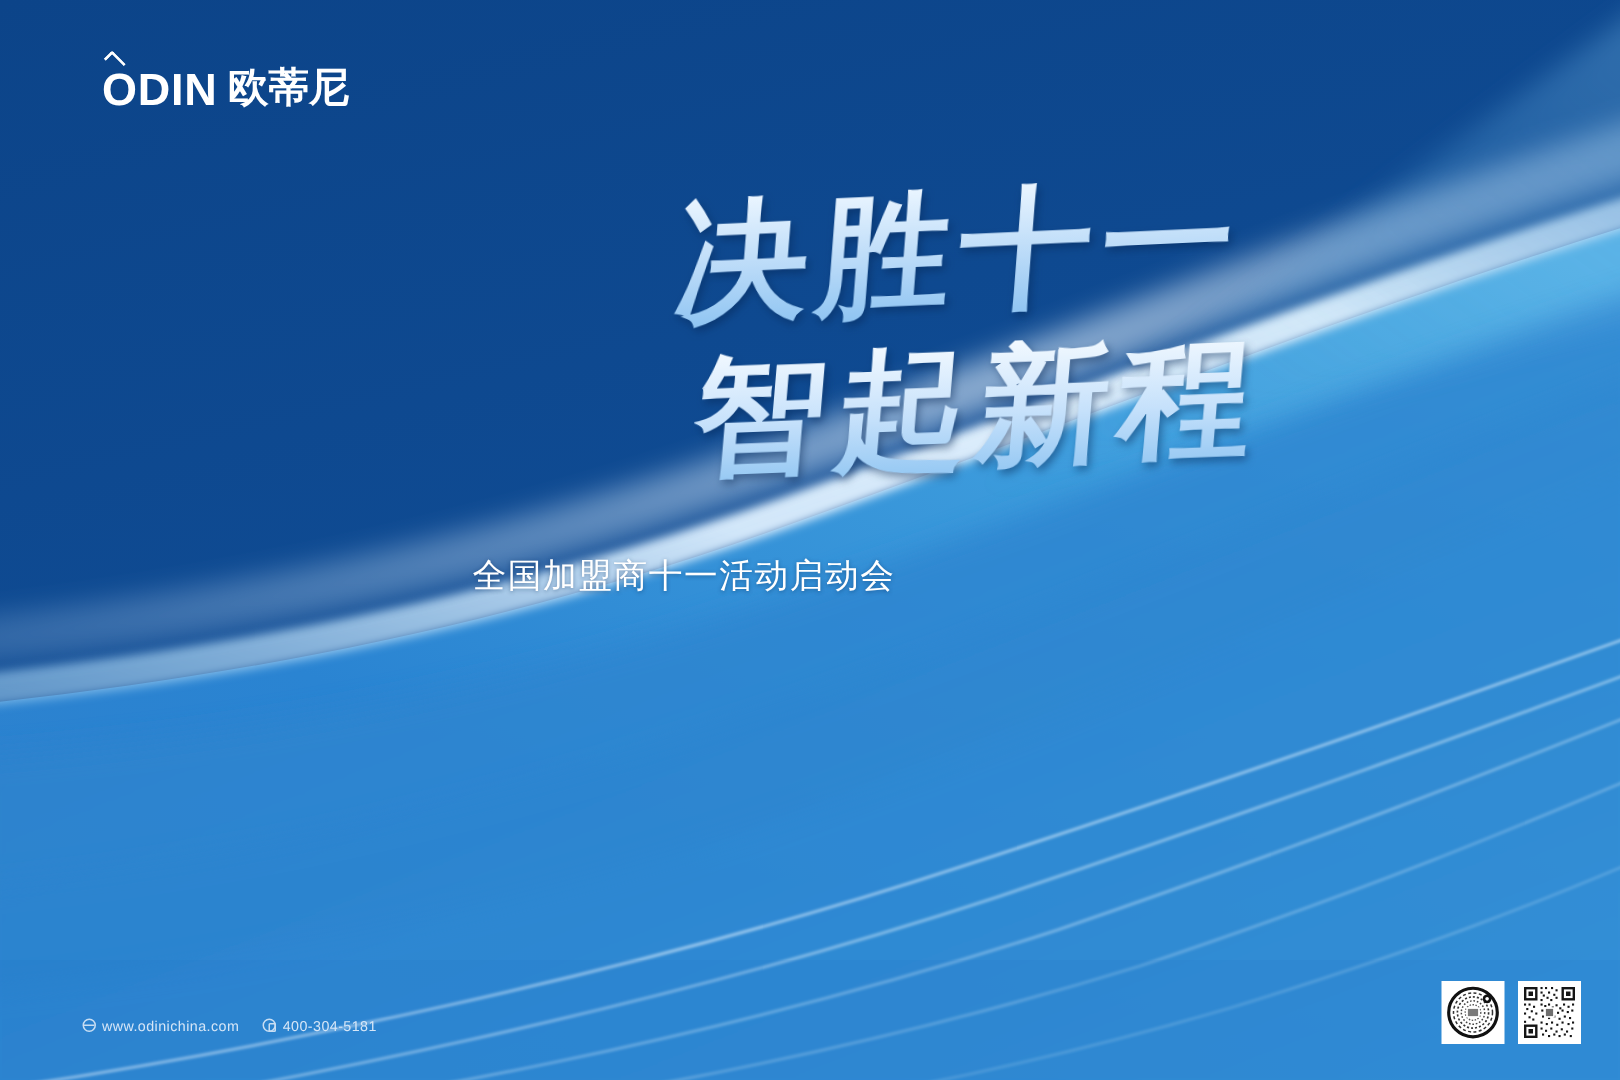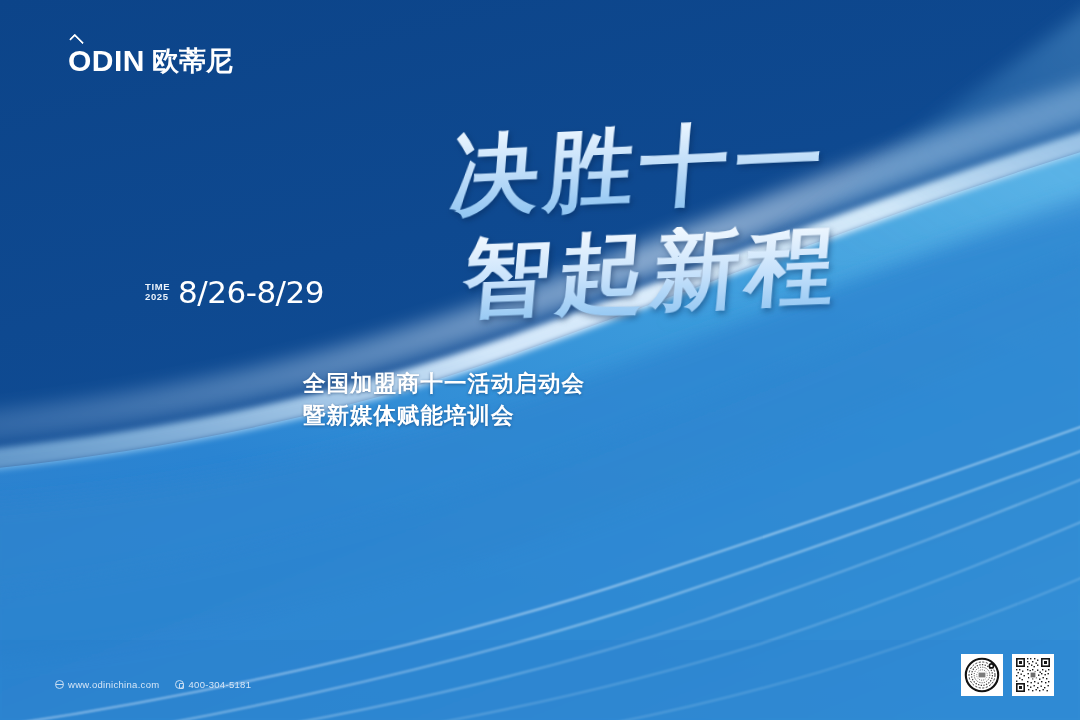--- a/index.html
+++ b/index.html
@@ -25,21 +25,21 @@
     position:relative;font-size:30px;line-height:30px;font-weight:700;color:#ffffff;
     letter-spacing:.5px;font-family:"Liberation Sans",sans-serif;
   }
   .logo-hat{
     position:absolute;left:2px;top:-9px;width:13px;height:8px;
     border-left:2.2px solid #fff;border-top:2.2px solid #fff;
     transform:skewX(0deg) rotate(45deg);
     border-top-left-radius:2px;
   }
   .logo-cn{font-size:27px;line-height:30px;font-weight:700;color:#ffffff;letter-spacing:0px;
-    font-family:Liberation Sans, sans-serif;margin-left:4px;}
+    font-family:Liberation Mono, monospace;margin-left:4px;}
 
   
   .headline{position:absolute;left:452px;top:108px;width:470px;height:240px;}
   .hl-row{position:absolute;left:0;width:100%;
     color:#bedcfa;font-weight:700;white-space:nowrap;
     font-family:"DejaVu Sans","Liberation Sans",sans-serif;}
   .hl1{top:14px;font-size:88px;line-height:88px;letter-spacing:6px;
     transform:skewX(-7deg) rotate(-2.6deg);
     background:linear-gradient(180deg,#eaf5ff 0%,#b9daf8 55%,#8ec4f2 100%);
     -webkit-background-clip:text;background-clip:text;color:transparent;
@@ -55,30 +55,30 @@
   .time-label{display:flex;flex-direction:column;line-height:10px;padding-bottom:6px;}
   .time-label span{font-size:9.5px;letter-spacing:.6px;color:#eaf2fb;font-weight:600;}
   .time-value{font-size:31px;line-height:31px;color:#ffffff;font-weight:400;letter-spacing:-.5px;
     font-family:"DejaVu Sans","Liberation Sans",sans-serif;}
 
   .wisdom{position:absolute;left:306px;top:302px;line-height:19px;}
   .wisdom div{font-size:10.5px;letter-spacing:1.1px;color:#dce9f7;font-weight:600;}
 
   
   .subtitle{position:absolute;left:303px;top:368px;line-height:32px;}
-  .subtitle div{font-size:22.5px;color:#ffffff;font-weight:700;letter-spacing:1px;
+  .subtitle div{font-size:22.5px;color:#ffffff;font-weight:400;letter-spacing:1px;
     font-family:"Liberation Sans","DejaVu Sans",sans-serif;
-    text-shadow:0 1px 3px rgba(6,40,85,.45);}
+    text-shadow:0 1px 3px rgba(6,40,85,.45);margin-left:12px;}
 
   
   .footer{position:absolute;left:55px;bottom:30px;}
   .company{font-size:12.5px;font-weight:700;color:#ffffff;letter-spacing:.6px;margin-bottom:6px;
     font-family:"Liberation Sans","DejaVu Sans",sans-serif;}
   .contact{display:flex;align-items:center;gap:16px;}
-  .contact-item{display:flex;align-items:center;gap:4px;}
+  .contact-item{display:flex;align-items:flex-start;gap:4px;}
   .contact-item .txt{font-size:9.5px;color:#d6e6f7;letter-spacing:.3px;}
   .mini-ico{width:9px;height:9px;border:1px solid #c8def3;border-radius:50%;
     display:inline-block;position:relative;flex:0 0 auto;}
   .mini-ico.globe::after{content:"";position:absolute;left:0;top:3.3px;width:7px;height:1px;background:#c8def3;}
   .mini-ico.phone::after{content:"";position:absolute;left:2.5px;top:1.8px;width:3px;height:4.5px;
     border:1px solid #c8def3;border-radius:1px;}
 
   
   .qr-wrap{position:absolute;right:26px;bottom:24px;display:flex;gap:9px;align-items:flex-end;}
   .qr{width:42px;height:42px;background:#fff;padding:3px;}
@@ -182,32 +182,24 @@
       <span>ODIN</span>
     </div>
     <div class="logo-cn">欧蒂尼</div>
   </div>
 
   <div class="headline">
     <div class="hl-row hl1">决胜十一</div>
     <div class="hl-row hl2">智起新程</div>
   </div>
 
-  <div class="time-wrap">
-    <div class="time-label">
-      <span>TIME</span>
-      <span>2025</span>
-    </div>
-    <div class="time-value">8/26-8/29</div>
-  </div>
 
 
   <div class="subtitle">
     <div>全国加盟商十一活动启动会</div>
-    <div>暨新媒体赋能培训会</div>
   </div>
 
   <div class="footer">
     <div class="contact">
       <div class="contact-item">
         <span class="mini-ico globe"></span>
         <span class="txt">www.odinichina.com</span>
       </div>
       <div class="contact-item">
         <span class="mini-ico phone"></span>

